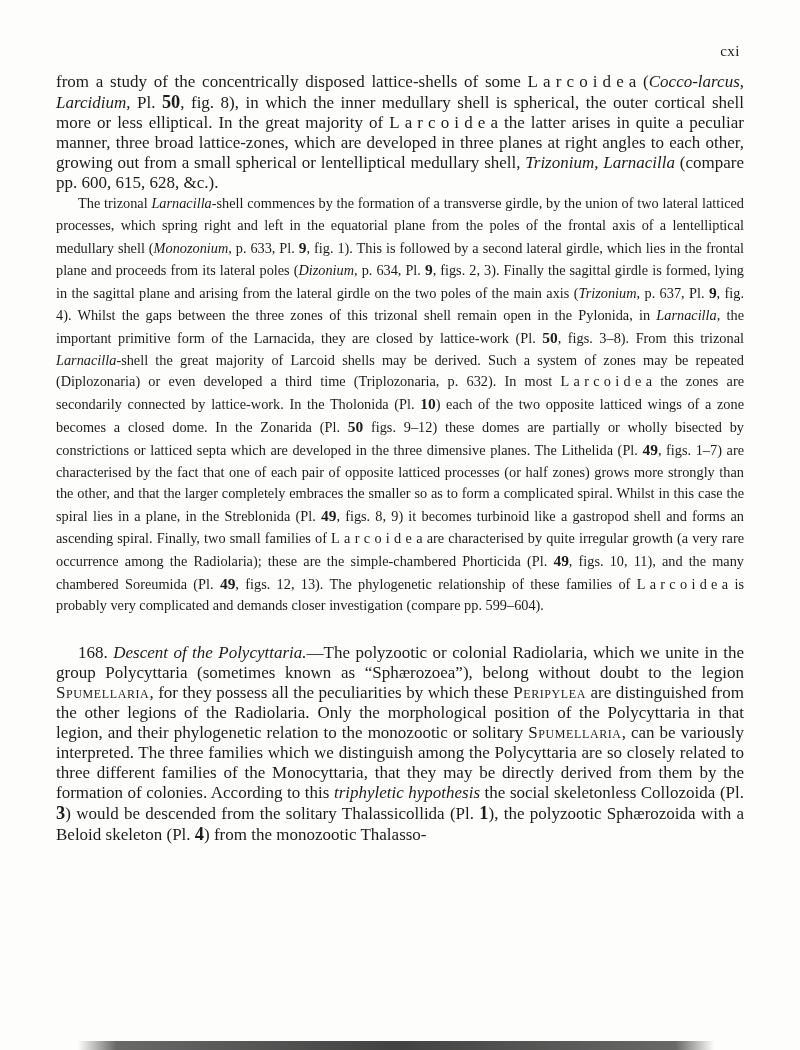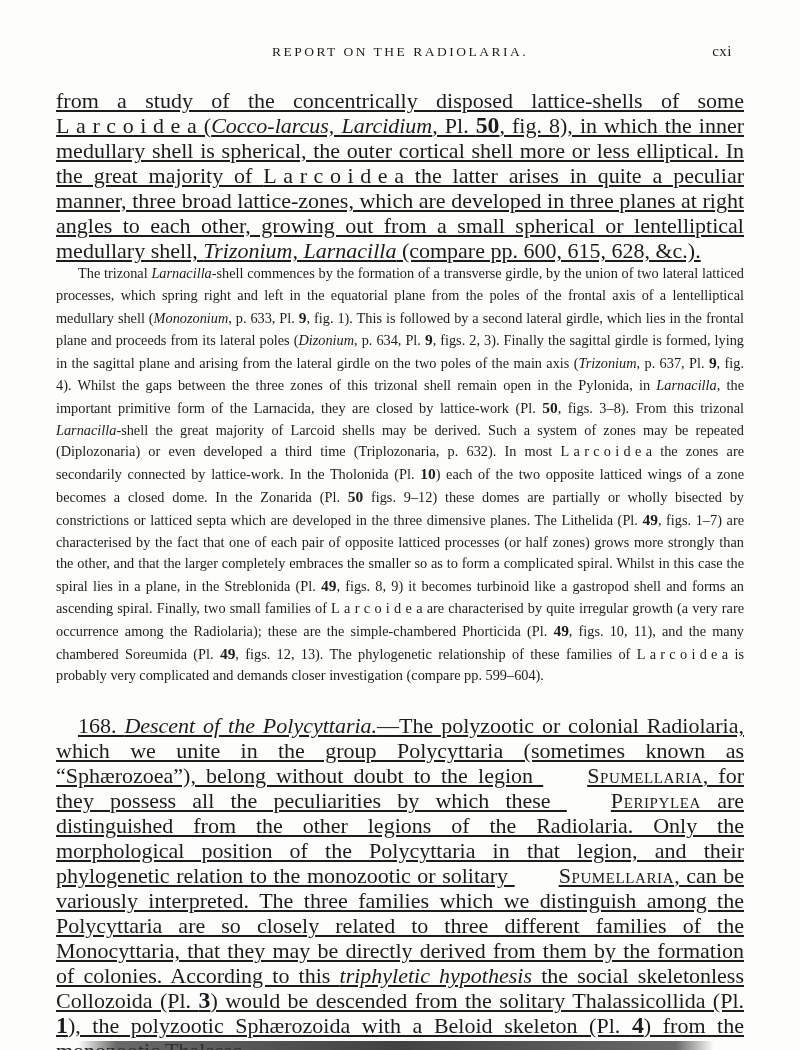--- a/index.html
+++ b/index.html
@@ -20,53 +20,52 @@
   .pagehead{
     position:relative;
     text-align:center;
     font-size:13.5px;
     letter-spacing:2.5px;
     margin-bottom:28px;
     white-space:nowrap;
   }
   .folio{
     position:absolute;
-    right:12px;top:-1px;
+    right:4px;top:-1px;
     font-size:15px;
     letter-spacing:0.5px;
   }
   p{margin:0;text-align:justify;}
-  .para-main{font-size:22px;line-height:25px;text-decoration:underline;}
+  .para-main{font-size:17px;line-height:20px;}
   .para-small{font-size:14.3px;line-height:21.8px;margin-top:0;}
   .indent{text-indent:22px;}
   .sect{margin-top:26px;}
   .run-n{}
   .run-i{font-style:italic;}
   .run-b{font-weight:bold;font-size:1.08em;}
-  .run-sc{font-variant:small-caps;letter-spacing:0.6px;margin-left:44px;}
+  .run-sc{font-variant:small-caps;letter-spacing:0.6px;}
   .run-ls{letter-spacing:0.30em;margin-right:-0.30em;}
   .scan-artifact{
     position:absolute;
     left:78px;bottom:0;
     width:636px;height:9px;
     background:linear-gradient(to right,
       rgba(55,55,55,0) 0%,
       rgba(55,55,55,0.75) 6%,
       rgba(45,45,45,0.9) 50%,
       rgba(55,55,55,0.75) 94%,
       rgba(55,55,55,0) 100%);
     border-radius:2px;
   }
 </style>
 </head>
 <body>
 
 <div class="sheet">
   <header class="pagehead">
-    <span class="running-title">REPORT ON THE RADIOLARIA.</span>
     <span class="folio">cxi</span>
   </header>
 
   <main class="body-text">
 
   <p class="para-main"><span class="run-n">from a study of the concentrically disposed lattice-shells of some </span><span class="run-ls">Larcoidea</span><span class="run-n"> (</span><span class="run-i">Cocco-larcus, Larcidium</span><span class="run-n">, Pl. </span><span class="run-b">50</span><span class="run-n">, fig. 8), in which the inner medullary shell is spherical, the outer cortical shell more or less elliptical.  In the great majority of </span><span class="run-ls">Larcoidea</span><span class="run-n"> the latter arises in quite a peculiar manner, three broad lattice-zones, which are developed in three planes at right angles to each other, growing out from a small spherical or lentelliptical medullary shell, </span><span class="run-i">Trizonium, Larnacilla</span><span class="run-n"> (compare pp. 600, 615, 628, &amp;c.).</span></p>
       <p class="para-small indent"><span class="run-n">The trizonal </span><span class="run-i">Larnacilla</span><span class="run-n">-shell commences by the formation of a transverse girdle, by the union of two lateral latticed processes, which spring right and left in the equatorial plane from the poles of the frontal axis of a lentelliptical medullary shell (</span><span class="run-i">Monozonium</span><span class="run-n">, p. 633, Pl. </span><span class="run-b">9</span><span class="run-n">, fig. 1).  This is followed by a second lateral girdle, which lies in the frontal plane and proceeds from its lateral poles (</span><span class="run-i">Dizonium</span><span class="run-n">, p. 634, Pl. </span><span class="run-b">9</span><span class="run-n">, figs. 2, 3).  Finally the sagittal girdle is formed, lying in the sagittal plane and arising from the lateral girdle on the two poles of the main axis (</span><span class="run-i">Trizonium</span><span class="run-n">, p. 637, Pl. </span><span class="run-b">9</span><span class="run-n">, fig. 4).  Whilst the gaps between the three zones of this trizonal shell remain open in the Pylonida, in </span><span class="run-i">Larnacilla</span><span class="run-n">, the important primitive form of the Larnacida, they are closed by lattice-work (Pl. </span><span class="run-b">50</span><span class="run-n">, figs. 3–8).  From this trizonal </span><span class="run-i">Larnacilla</span><span class="run-n">-shell the great majority of Larcoid shells may be derived.  Such a system of zones may be repeated (Diplozonaria) or even developed a third time (Triplozonaria, p. 632).  In most </span><span class="run-ls">Larcoidea</span><span class="run-n"> the zones are secondarily connected by lattice-work.  In the Tholonida (Pl. </span><span class="run-b">10</span><span class="run-n">) each of the two opposite latticed wings of a zone becomes a closed dome.  In the Zonarida (Pl. </span><span class="run-b">50</span><span class="run-n"> figs. 9–12) these domes are partially or wholly bisected by constrictions or latticed septa which are developed in the three dimensive planes.  The Lithelida (Pl. </span><span class="run-b">49</span><span class="run-n">, figs. 1–7) are characterised by the fact that one of each pair of opposite latticed processes (or half zones) grows more strongly than the other, and that the larger completely embraces the smaller so as to form a complicated spiral.  Whilst in this case the spiral lies in a plane, in the Streblonida (Pl. </span><span class="run-b">49</span><span class="run-n">, figs. 8, 9) it becomes turbinoid like a gastropod shell and forms an ascending spiral.  Finally, two small families of </span><span class="run-ls">Larcoidea</span><span class="run-n"> are characterised by quite irregular growth (a very rare occurrence among the Radiolaria); these are the simple-chambered Phorticida (Pl. </span><span class="run-b">49</span><span class="run-n">, figs. 10, 11), and the many chambered Soreumida (Pl. </span><span class="run-b">49</span><span class="run-n">, figs. 12, 13).  The phylogenetic relationship of these families of </span><span class="run-ls">Larcoidea</span><span class="run-n"> is probably very complicated and demands closer investigation (compare pp. 599–604).</span></p>
       <p class="para-main indent sect"><span class="run-n">168.  </span><span class="run-i">Descent of the Polycyttaria.</span><span class="run-n">—The polyzootic or colonial Radiolaria, which we unite in the group Polycyttaria (sometimes known as “Sphærozoea”), belong without doubt to the legion </span><span class="run-sc">Spumellaria</span><span class="run-n">, for they possess all the peculiarities by which these </span><span class="run-sc">Peripylea</span><span class="run-n"> are distinguished from the other legions of the Radiolaria.  Only the morphological position of the Polycyttaria in that legion, and their phylogenetic relation to the monozootic or solitary </span><span class="run-sc">Spumellaria</span><span class="run-n">, can be variously interpreted.  The three families which we distinguish among the Polycyttaria are so closely related to three different families of the Monocyttaria, that they may be directly derived from them by the formation of colonies.  According to this </span><span class="run-i">triphyletic hypothesis</span><span class="run-n"> the social skeletonless Collozoida (Pl. </span><span class="run-b">3</span><span class="run-n">) would be descended from the solitary Thalassicollida (Pl. </span><span class="run-b">1</span><span class="run-n">), the polyzootic Sphærozoida with a Beloid skeleton (Pl. </span><span class="run-b">4</span><span class="run-n">) from the monozootic Thalasso-</span></p>
     </main>
 

